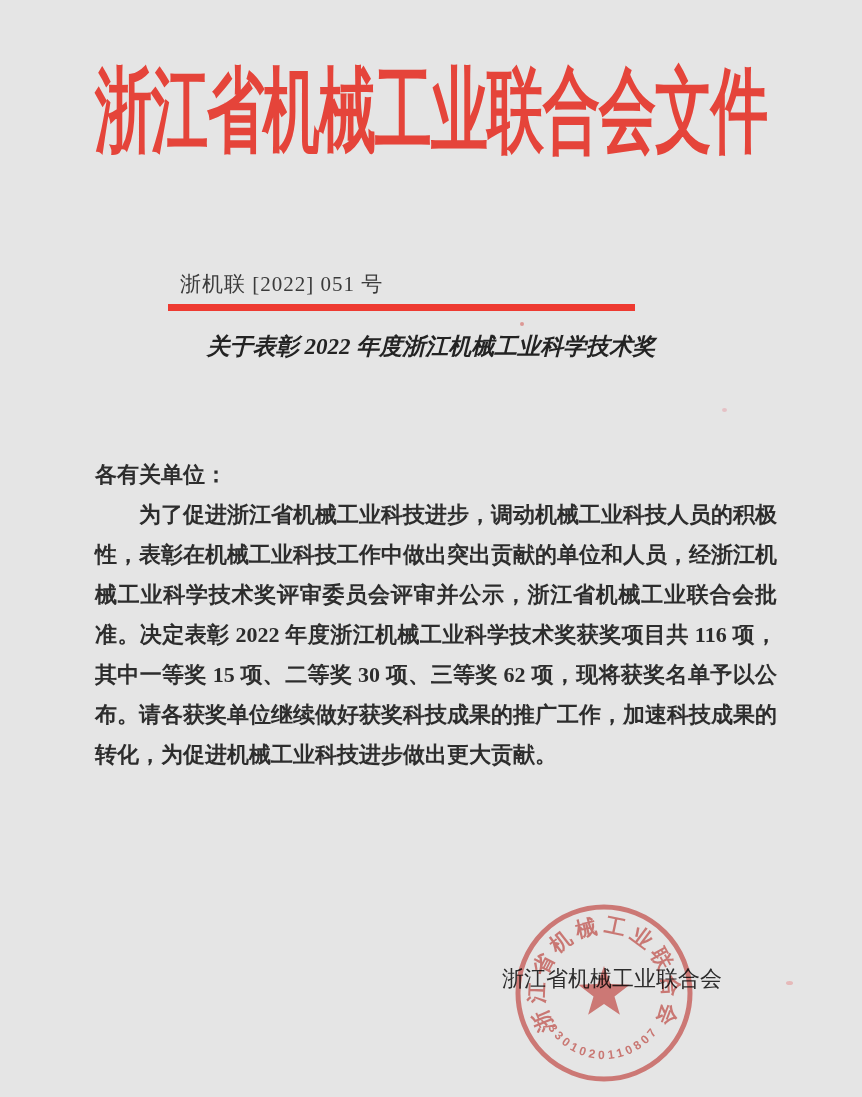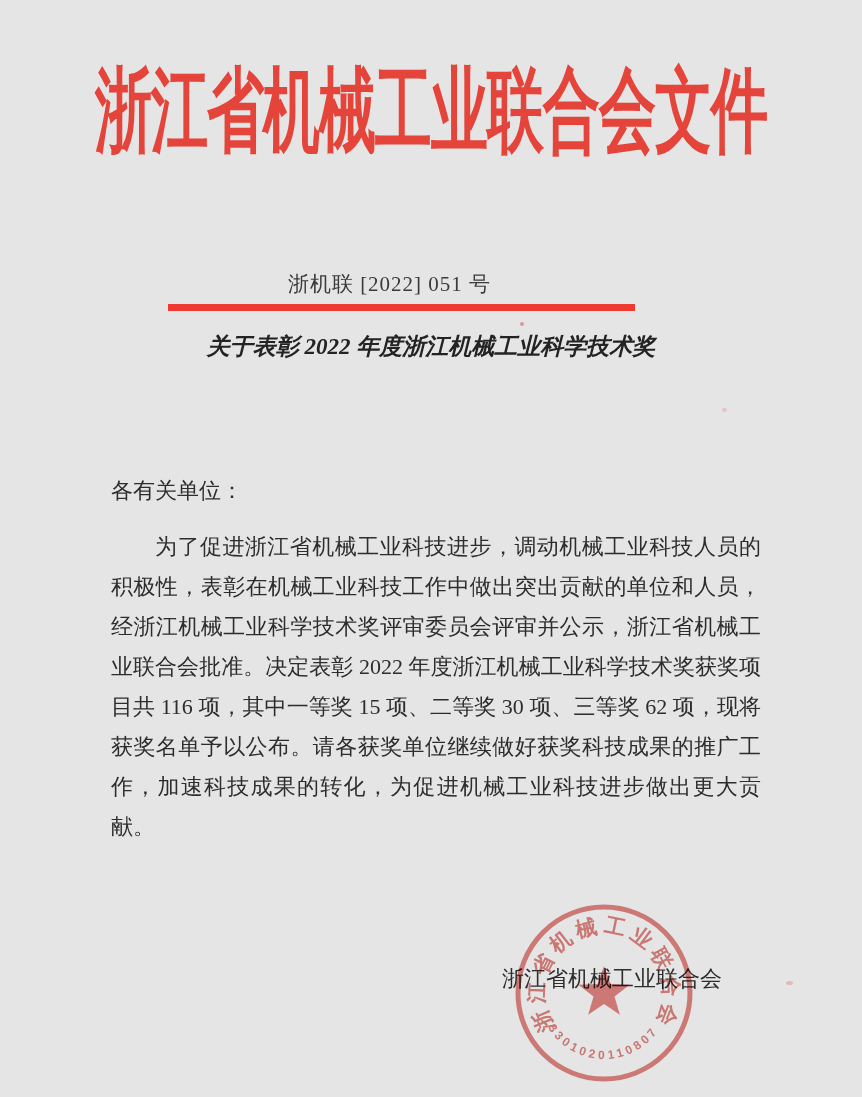--- a/index.html
+++ b/index.html
@@ -7,36 +7,36 @@
     position:relative;width:862px;height:1097px;background:#e5e5e5;overflow:hidden;
     font-family:"Liberation Serif", serif;
   }
   .header-title{
     position:absolute;top:64px;left:0;width:862px;text-align:center;
     font-family:"Liberation Sans", sans-serif;font-weight:700;
     font-size:57px;letter-spacing:-1px;color:#e5443a;line-height:1;
     transform:scaleY(1.62);transform-origin:top center;white-space:nowrap;
   }
   .doc-number{
-    position:absolute;top:270px;left:156px;width:467px;text-align:center;
+    position:absolute;top:270px;left:180px;width:467px;
     font-size:21px;color:#3a3a3a;letter-spacing:1px;white-space:nowrap;
   }
   .red-rule{
     position:absolute;top:304px;left:168px;width:467px;height:7px;
     background:#ee3a31;
   }
   .title-block{
     position:absolute;top:322px;left:26px;width:810px;text-align:center;
     font-size:23px;font-weight:700;color:#232323;line-height:50px;font-style:italic;
   }
   .body-block{
     position:absolute;top:455px;left:95px;width:682px;
     font-size:22px;line-height:40px;color:#2d2d2d;text-align:justify;
   }
-  .body-block p{margin:16px;}
+  .body-block p{margin:0;font-weight:bold;}
   .para{text-indent:2em;}
   .attachment{margin-top:34px !important;text-indent:0;}
   .sign-block{
     position:absolute;top:960px;left:492px;width:240px;text-align:center;
     font-size:22px;line-height:38px;color:#2d2d2d;white-space:nowrap;
   }
   .seal{
     position:absolute;left:509px;top:898px;width:190px;height:190px;
     mix-blend-mode:multiply;opacity:0.82;filter:blur(0.4px);
   }

